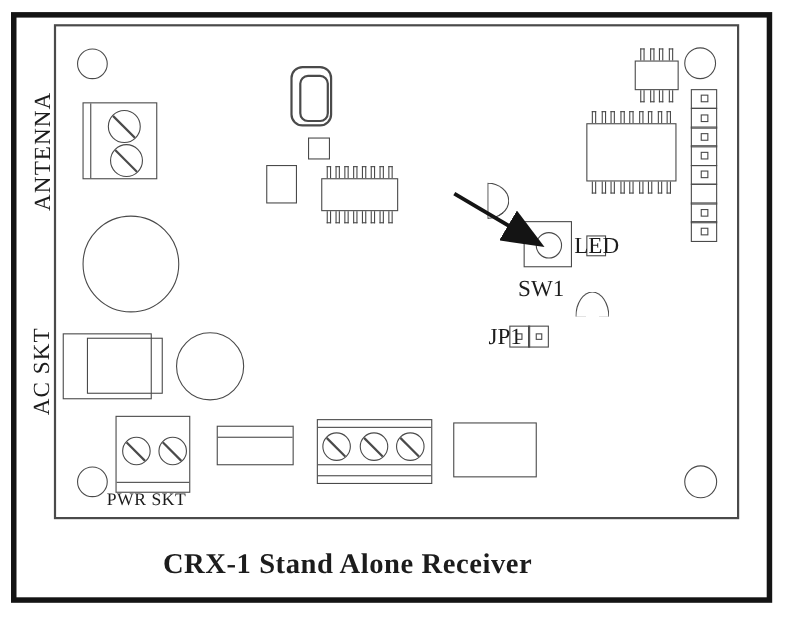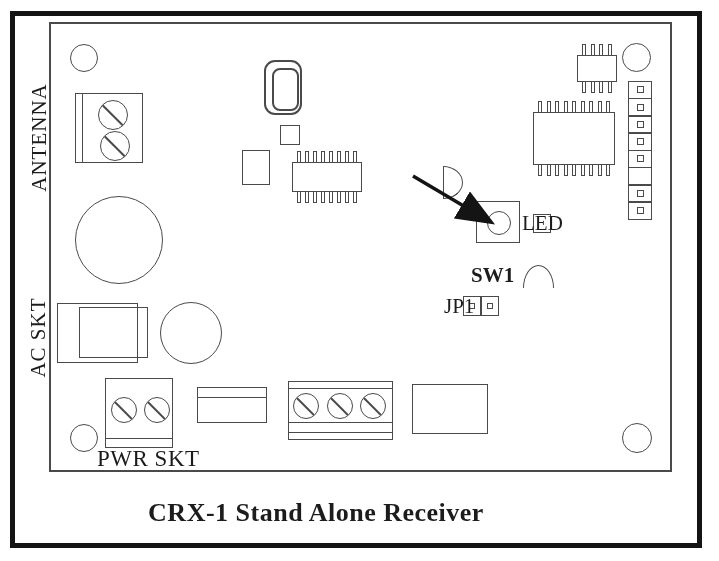--- a/index.html
+++ b/index.html
@@ -30,21 +30,21 @@
   
   .cellcol{display:flex;flex-direction:column;}
   .cellrow{display:flex;flex-direction:row;}
   .cell{border:1.5px solid var(--line);display:flex;align-items:center;justify-content:center;box-sizing:border-box;flex:1;}
   .cellcol .cell{margin-top:-1.5px;}
   .cellrow .cell{margin-left:-1.5px;}
   .dot{width:7px;height:7px;border:1.5px solid var(--line);box-sizing:border-box;}
   .dot.small{width:6px;height:6px;}
   .vlabel{position:absolute;transform:rotate(-90deg);font-size:21px;letter-spacing:1px;text-align:center;white-space:nowrap;}
   .lbl{position:absolute;font-size:21px;white-space:nowrap;}
-  .lbl.s20{font-size:23px;letter-spacing:0.5px;}
+  .lbl.s20{font-size:16px;letter-spacing:0.5px;}
   .title{position:absolute;left:0;width:632px;text-align:center;top:498px;font-size:26px;font-weight:bold;letter-spacing:0.5px;}
   .hline{position:absolute;left:0;right:0;height:0;border-top:1.5px solid var(--line);}
   .vline{position:absolute;top:0;bottom:0;width:0;border-left:1.5px solid var(--line);}
   .dshape{border:1.5px solid var(--line);border-radius:0 100% 100% 0 / 0 50% 50% 0;}
   .dome{border:1.5px solid var(--line);border-bottom:none;border-radius:50% 50% 0 0 / 100% 100% 0 0;}
   .crystal-outer{border:2px solid var(--line);border-radius:11px;}
   .crystal-inner{position:absolute;left:6px;top:6px;width:23px;height:39px;border:2px solid var(--line);border-radius:8px;}
 </style>
 </head>
 <body>
@@ -225,17 +225,17 @@
     </div>
   <div class="screw" style="left:360px;top:393px;width:26px;height:26px;">
       <span class="slash"></span>
     </div>
 
   <div class="abs outline" style="left:412px;top:384px;width:76px;height:50px;"></div>
 
   <div class="vlabel" style="left:-36px;top:125px;width:150px;">ANTENNA</div>
   <div class="vlabel" style="left:-17px;top:325px;width:110px;">AC SKT</div>
   <div class="lbl" style="left:522px;top:184px;margin-top:27px;">LED</div>
-  <div class="lbl" style="left:471px;top:263px;font-weight:bold;">SW1</div>
+  <div class="lbl" style="left:471px;top:250px;">SW1</div>
   <div class="lbl" style="left:444px;top:294px;">JP1</div>
   <div class="lbl s20" style="left:97px;top:446px;">PWR SKT</div>
   <div class="title">CRX-1 Stand Alone Receiver</div>
 </div>
 
 </body></html>

